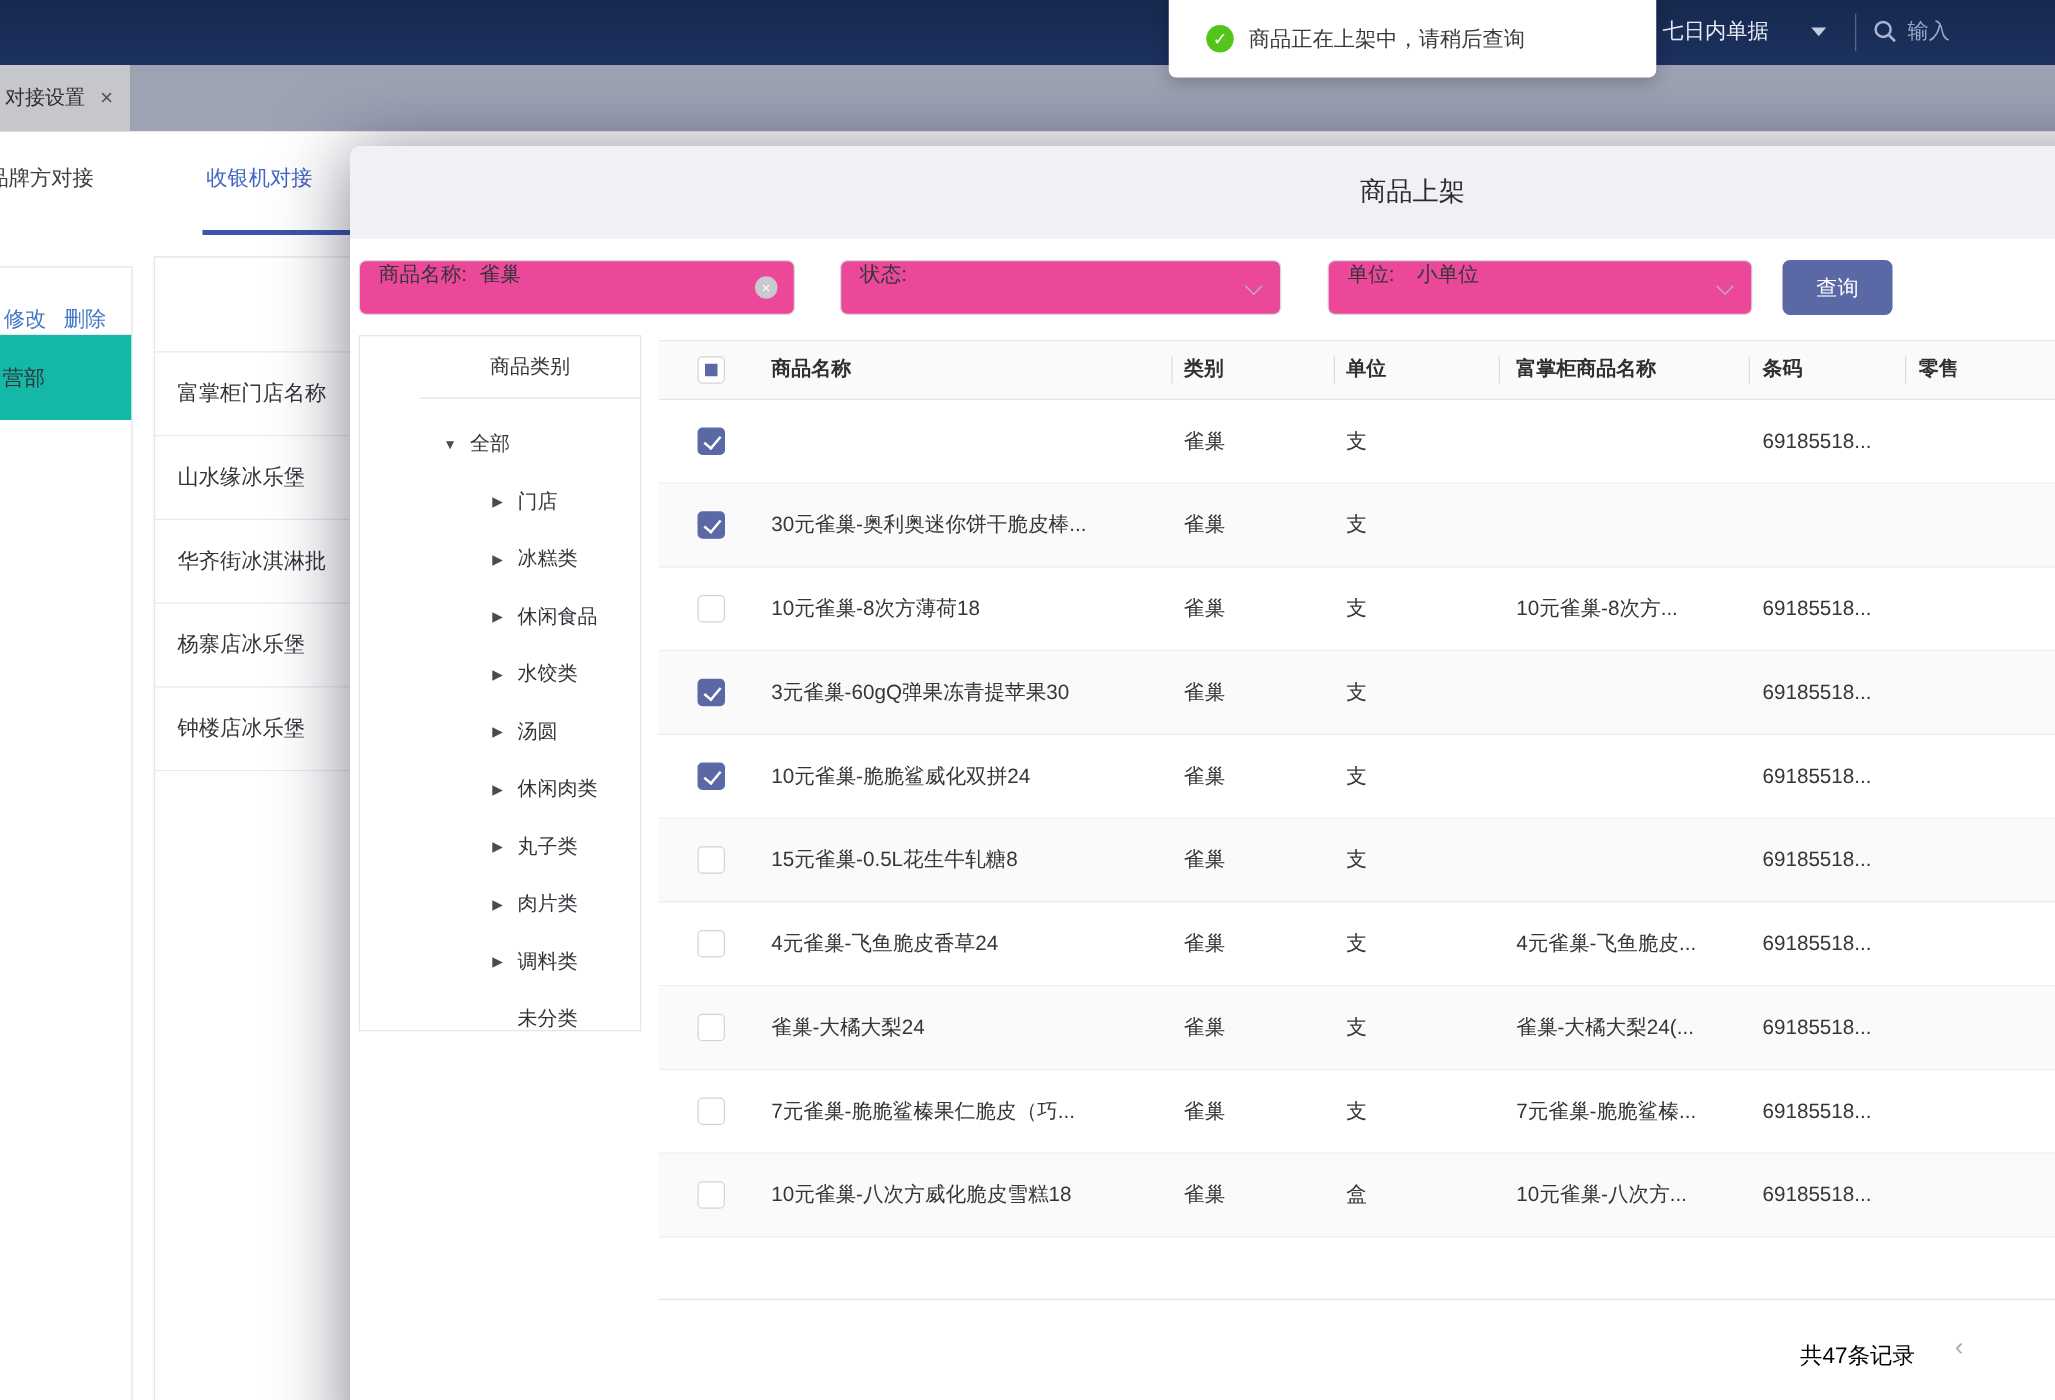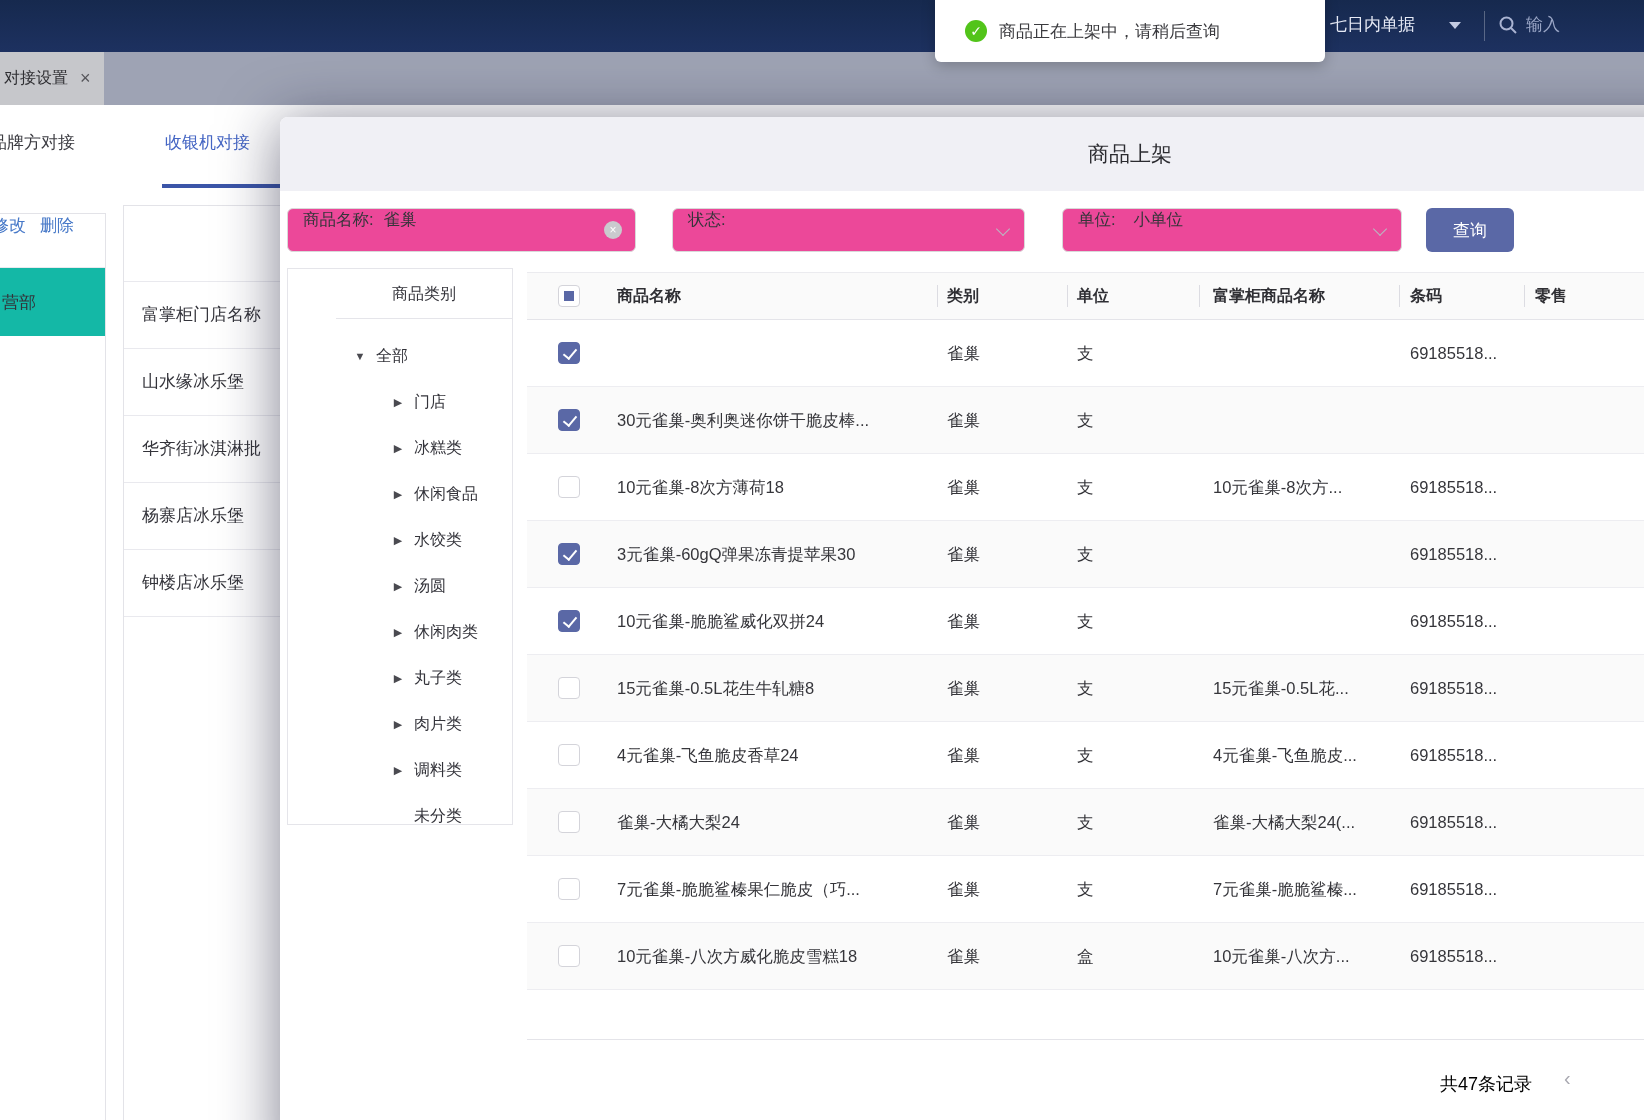--- a/index.html
+++ b/index.html
@@ -27,21 +27,21 @@
   #window-tab .x{margin-left:12px;font-size:18px;color:#55555a;}
 
   
   #pagetabs{left:0;top:105px;width:1644px;height:95px;background:#fff;z-index:3;}
   #tab-brand{left:-10px;top:131px;font-size:17px;color:#3c3c42;z-index:3;cursor:pointer;}
   #tab-pos{left:165px;top:131px;font-size:17px;color:#4566c4;font-weight:500;z-index:3;cursor:pointer;}
   #tab-pos-underline{left:162px;top:184px;width:130px;height:4px;background:#3b55a8;z-index:3;}
 
   
   #left-panel{left:0;top:213px;width:106px;bottom:0;background:#fff;border-top:1px solid #e3e3e8;border-right:1px solid #e3e3e8;z-index:2;box-sizing:border-box;}
-  #left-actions{height:53px;display:flex;align-items:flex-start;border-bottom:1px solid #e9e9ee;}
+  #left-actions{height:53px;display:flex;align-items:flex-end;border-bottom:1px solid #e9e9ee;padding-left:11px;}
   #left-actions span{color:#4678c8;font-size:17px;cursor:pointer;}
   #link-modify{margin-left:-8px;}
   #link-delete{margin-left:14px;}
   #org-row{height:68px;background:#14b8a6;display:flex;align-items:center;cursor:pointer;}
   #org-row span{margin-left:2px;font-size:17px;color:#33333a;}
 
   
   #store-table{left:123px;top:205px;width:520px;height:915px;background:#fff;border-left:1px solid #e3e3e8;border-top:1px solid #e3e3e8;z-index:2;box-sizing:border-box;}
   #store-table .cell{height:66px;line-height:66px;padding-left:18px;font-size:17px;color:#33333a;border-bottom:1px solid #e9e9ee;}
   #store-toolbar{height:75px;border-bottom:1px solid #e9e9ee;}
@@ -276,21 +276,20 @@
           <span class="c c-cat">雀巢</span>
           <span class="c c-unit">支</span>
           <span class="c c-fzg"></span>
           <span class="c c-bar">69185518...</span>
         </div>
         <div class="trow">
           <span class="cb"></span>
           <span class="c c-name">15元雀巢-0.5L花生牛轧糖8</span>
           <span class="c c-cat">雀巢</span>
           <span class="c c-unit">支</span>
-          <span class="c c-fzg">15元雀巢-0.5L花...</span>
           <span class="c c-bar">69185518...</span>
         </div>
         <div class="trow">
           <span class="cb"></span>
           <span class="c c-name">4元雀巢-飞鱼脆皮香草24</span>
           <span class="c c-cat">雀巢</span>
           <span class="c c-unit">支</span>
           <span class="c c-fzg">4元雀巢-飞鱼脆皮...</span>
           <span class="c c-bar">69185518...</span>
         </div>

